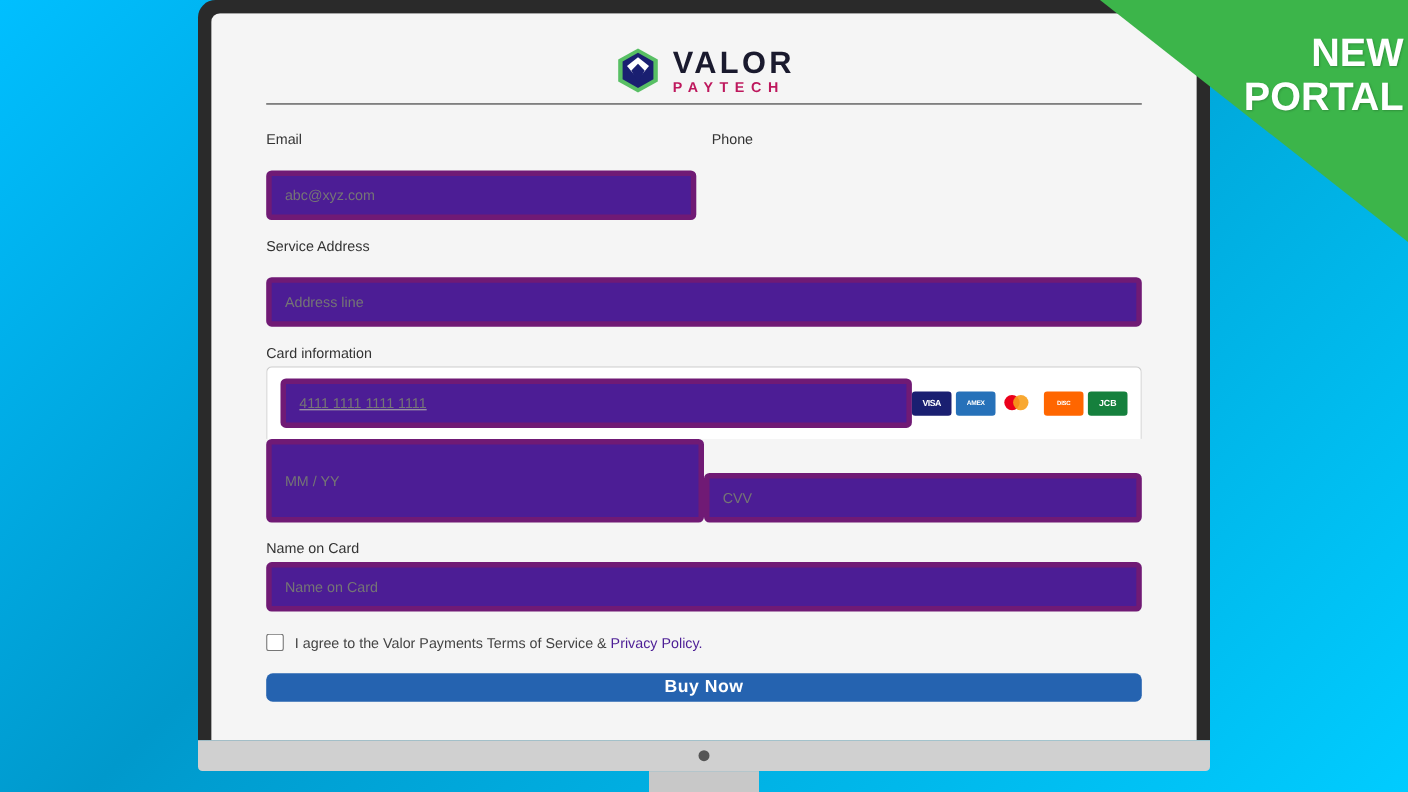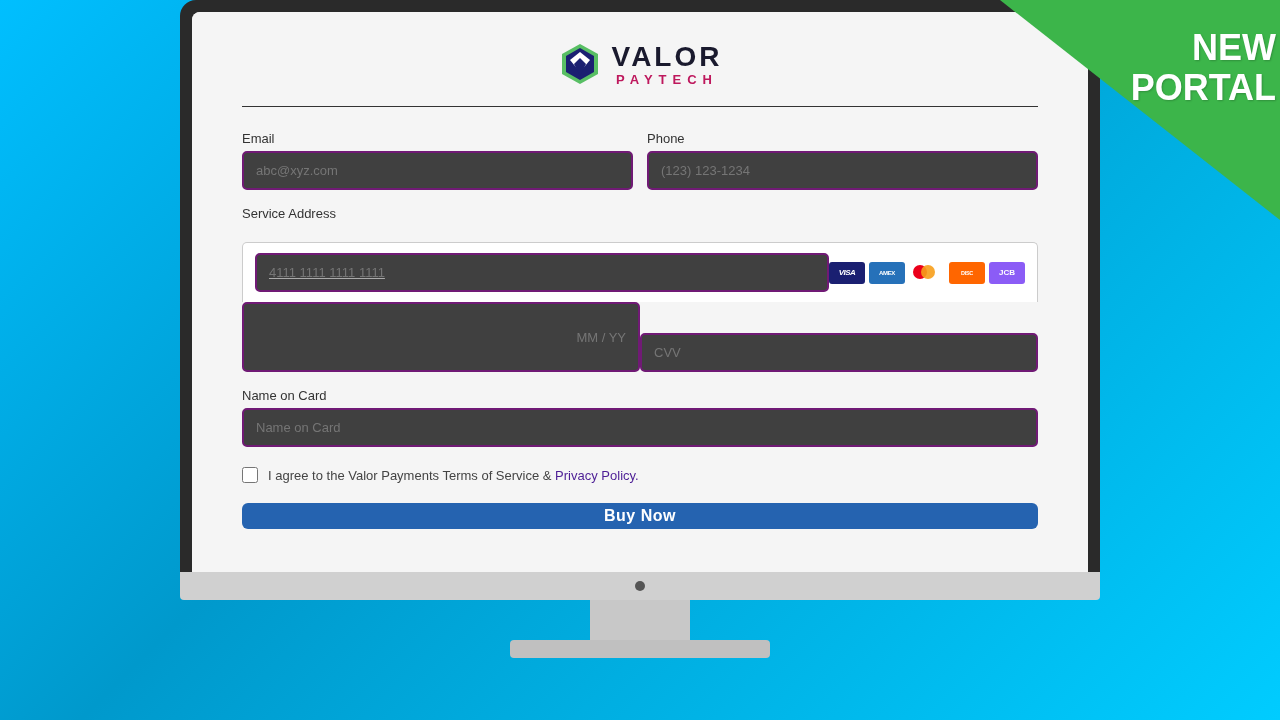--- a/index.html
+++ b/index.html
@@ -99,22 +99,21 @@
     .form-container {
       background: #f5f5f5;
       padding: 30px 50px 35px 50px;
     }
 
     
     .logo-area {
       display: flex;
       align-items: center;
       justify-content: center;
-      margin-bottom: 20px;
-      text-align: center;
+      margin-bottom: 8px;
     }
 
     .logo-icon {
       width: 44px;
       height: 44px;
       margin-right: 10px;
     }
 
     .logo-text {
       display: flex;
@@ -147,43 +146,44 @@
     .form-row {
       display: flex;
       gap: 14px;
       margin-bottom: 16px;
     }
 
     .form-group {
       display: flex;
       flex-direction: column;
       flex: 1;
+      gap: 16px;
     }
 
     .form-group.full {
       flex: 1;
     }
 
     label {
       font-size: 13px;
       font-weight: 500;
       color: #333;
       margin-bottom: 5px;
     }
 
     input[type="text"],
     input[type="email"],
     input[type="tel"] {
       width: 100%;
       padding: 10px 12px;
-      border: 2px solid #701a75;
+      border: 5px solid #701a75;
       border-radius: 5px;
       font-size: 13px;
       color: #aaa;
-      background: #404040;
+      background: #4c1d95;
       outline: none;
     }
 
     .card-info-section {
       margin-bottom: 16px;
     }
 
     .card-info-label {
       font-size: 13px;
       font-weight: 500;
@@ -225,37 +225,36 @@
       align-items: center;
       justify-content: center;
       font-size: 7px;
       font-weight: bold;
       color: white;
     }
 
     .card-icon.visa { background: #1a1f71; }
     .card-icon.amex { background: #2671b9; }
     .card-icon.discover { background: #ff6600; }
-    .card-icon.jcb { background: #8b5cf6; }
+    .card-icon.jcb { background: #15803d; }
 
     .card-expiry-cvv-row {
       display: flex;
     }
 
     .card-expiry-input {
       flex: 1;
       padding: 10px 12px;
       border: 1px solid #ccc;
       border-radius: 0 0 0 5px;
       font-size: 13px;
       color: #aaa;
       background: white;
       outline: none;
       border-right: none;
-      text-align: right;
     }
 
     .card-cvv-input {
       flex: 1;
       padding: 10px 12px;
       border: 1px solid #ccc;
       border-radius: 0 0 5px 0;
       font-size: 13px;
       color: #aaa;
       background: white;
@@ -380,38 +379,39 @@
         <div class="divider"></div>
 
         
         <div class="form-row">
           <div class="form-group">
             <label>Email</label>
             <input type="email" placeholder="abc@xyz.com" style="">
           </div>
           <div class="form-group">
             <label>Phone</label>
-            <input type="tel" placeholder="(123) 123-1234" style="">
           </div>
         </div>
 
         
         <div class="form-row">
           <div class="form-group full">
             <label>Service Address</label>
+            <input type="text" placeholder="Address line" style="">
           </div>
         </div>
 
         
         <div class="card-info-section">
+          <div class="card-info-label">Card information</div>
 
           <div class="card-number-row">
             <input class="card-number-input" type="text" placeholder="4111 1111 1111 1111" style="">
             <div class="card-icons">
-              <div class="card-icon visa" style="font-size:8px; font-style:italic; font-weight:900; letter-spacing:-0.5px;">VISA</div>
+              <div class="card-icon visa" style="font-size:8px; font-weight:900; letter-spacing:-0.5px;">VISA</div>
               <div class="card-icon amex" style="font-size:6px; letter-spacing:-0.3px;">AMEX</div>
               <div class="card-icon" style="background:transparent; padding:0; width:36px; height:22px; position:relative;">
                 <div class="mc-circles">
                   <div class="mc-circle1"></div>
                   <div class="mc-circle2"></div>
                 </div>
               </div>
               <div class="card-icon discover" style="font-size:5.5px; letter-spacing:-0.3px;">DISC</div>
               <div class="card-icon jcb" style="font-size:8px;">JCB</div>
             </div>

